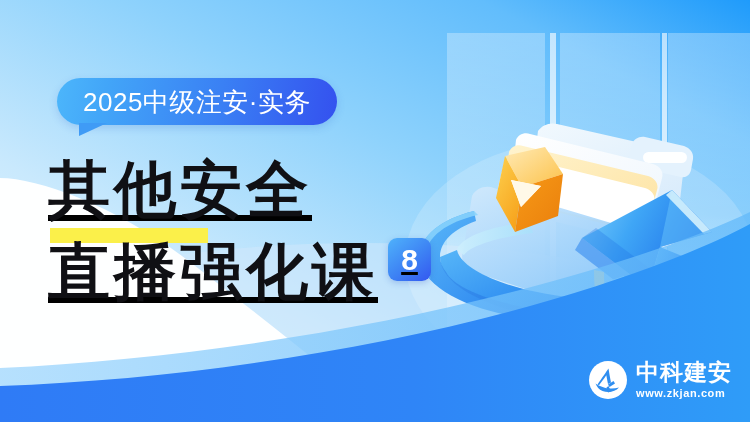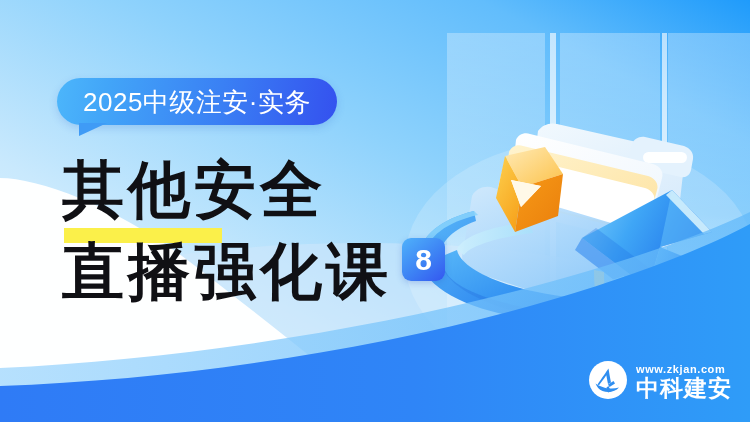--- a/index.html
+++ b/index.html
@@ -59,23 +59,24 @@
     bottom: -11px;
     width: 0; height: 0;
     border-left: 0 solid transparent;
     border-right: 28px solid transparent;
     border-top: 13px solid #3f9bf6;
   }
 
   
   #headline {
     position: absolute;
-    left: 62px;
+    left: 48px;
     top: 152px;
     z-index: 20;
+    text-decoration: underline;
   }
   .hl-row {
     position: relative;
     display: flex;
     align-items: flex-end;
     height: 72px;
   }
   .hl-text {
     position: relative;
     z-index: 3;
@@ -344,18 +345,18 @@
 
   <div id="logo">
     <svg id="logo-mark" viewBox="0 0 40 40" xmlns="http://www.w3.org/2000/svg">
       <circle cx="20" cy="20" r="19" fill="#ffffff"></circle>
       <path d="M9.5 24.5 C14 18 18.5 11.5 20.5 8.5 C21.2 12.5 22 17.5 23 22.5 L20 24 C19.3 20.5 18.8 17.6 18.3 15.2 C16 18.8 13 22.6 11 25.2 Z" fill="#2f8ef0"></path>
       <path d="M7.5 23.5 C13 27.5 22 30 31 27.5 C27.5 31.5 20.5 33.5 14.5 31 C11 29.6 8.8 26.8 7.5 23.5 Z" fill="#2f8ef0"></path>
       <path d="M20 24.5 L25.5 21 L27 23.5 L21.5 27 Z" fill="#2f8ef0"></path>
       <path d="M20.5 26 L23 31.5 L20 32.5 L18.5 27.5 Z" fill="#2f8ef0"></path>
     </svg>
     <div id="logo-texts">
+      <div id="logo-name">中科建安</div>
       <div id="logo-url">www.zkjan.com</div>
-      <div id="logo-name">中科建安</div>
     </div>
   </div>
 
 </div>
 
 </body></html>

